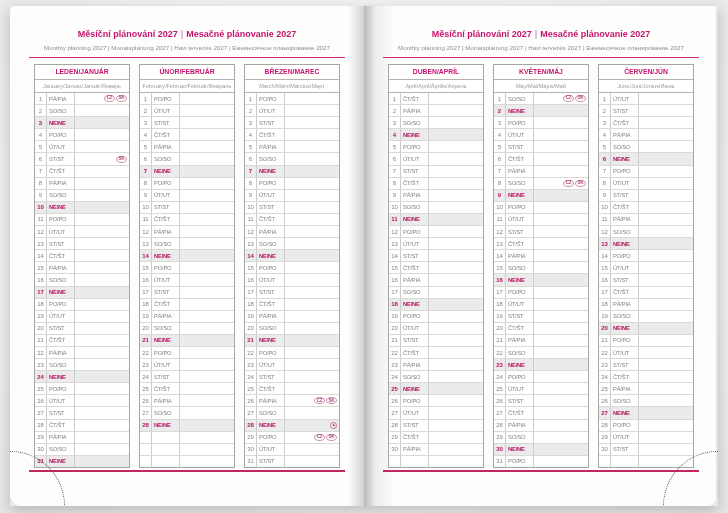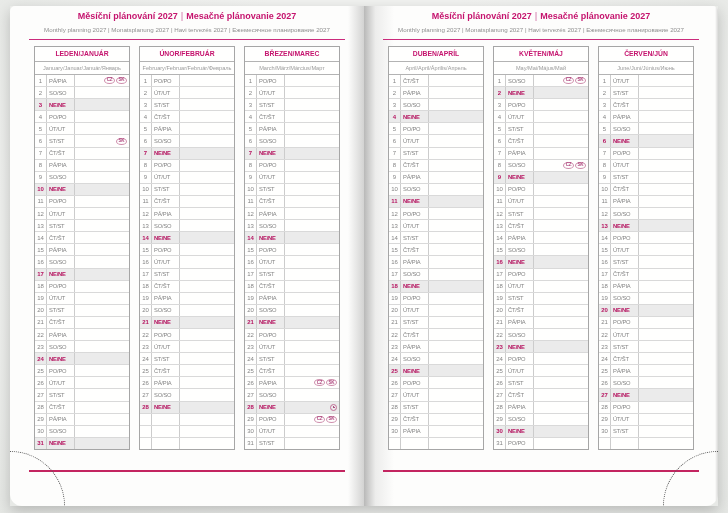--- a/index.html
+++ b/index.html
@@ -5,21 +5,21 @@
   html,body{margin:0;padding:0;}
   .stage{position:relative;width:728px;height:513px;background:radial-gradient(ellipse at 50% 45%, #f2f3f1 60%, #e6e8e5 100%);font-family:"Liberation Sans",sans-serif;overflow:hidden;}
   .book{position:absolute;left:10px;top:6px;width:708px;height:500px;display:flex;box-shadow:0 5px 14px rgba(0,0,0,0.22);}
   .page{position:relative;width:354px;height:500px;background:#fdfdfc;overflow:hidden;}
   .page.left{border-radius:5px 0 0 12px;}
   .page.right{border-radius:0 5px 12px 0;}
   .page.left::after{content:"";position:absolute;top:0;right:0;bottom:0;width:16px;background:linear-gradient(to right,rgba(0,0,0,0) 0%,rgba(60,60,60,0.22) 100%);pointer-events:none;}
   .page.right::before{content:"";position:absolute;top:0;left:0;bottom:0;width:30px;background:linear-gradient(to right,rgba(40,40,40,0.32) 0%,rgba(90,90,90,0.10) 38%,rgba(0,0,0,0) 100%);pointer-events:none;}
   .page.right::after{content:"";position:absolute;top:0;right:0;bottom:0;width:3px;background:linear-gradient(to right,rgba(0,0,0,0) 0%,rgba(0,0,0,0.15) 100%);pointer-events:none;}
 
-  .page-inner{position:absolute;inset:0;padding-top:4px;}
+  .page-inner{position:absolute;inset:0;padding-top:22px;}
   .title{text-align:center;font-size:9px;font-weight:bold;color:var(--accent);line-height:13px;white-space:nowrap;}
   .title .sep{color:#dd9bbf;font-weight:bold;padding:0 3px;}
   .subtitle{text-align:center;font-size:6.2px;color:#8f8f8f;margin-top:2px;line-height:9px;white-space:nowrap;}
   .hrule{height:1px;background:var(--accent);margin:5px 19px 0 19px;opacity:0.9;}
   .months{display:flex;justify-content:space-between;margin:6px 24px 0 24px;}
 
   .mtable{width:96px;height:404px;border:1px solid #a6a6a6;background:#fffffe;display:flex;flex-direction:column;box-sizing:border-box;}
   .mname{height:14px;line-height:14px;border-bottom:1px solid #b3b3b3;color:var(--accent);font-weight:bold;font-size:6.8px;text-align:center;white-space:nowrap;overflow:hidden;}
   .mlangs{height:12px;line-height:12px;border-bottom:1px solid #b3b3b3;color:#9b9b9b;font-size:5.6px;text-align:center;white-space:nowrap;overflow:hidden;}
   .mbody{flex:1;display:flex;flex-direction:column;}

